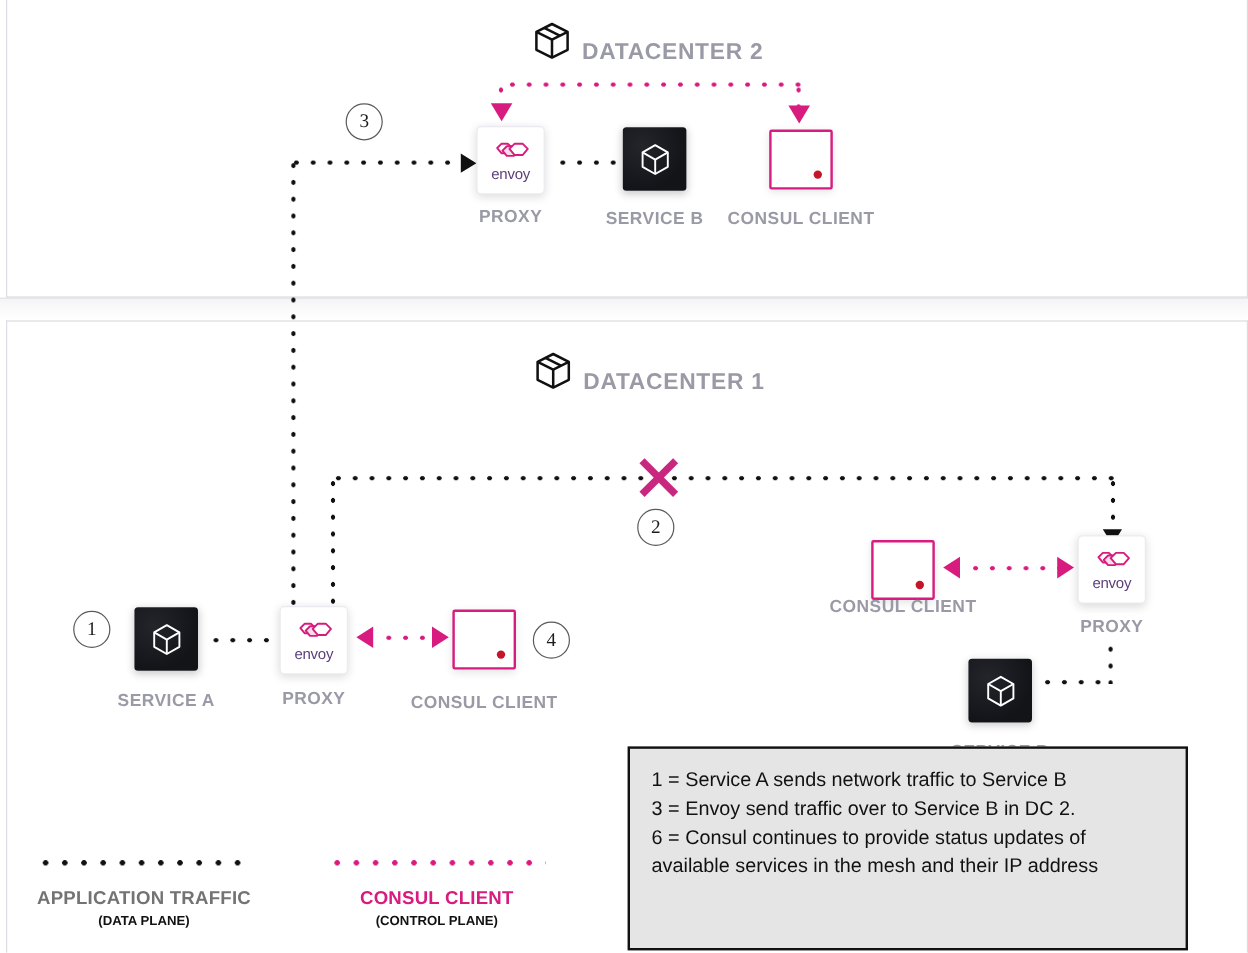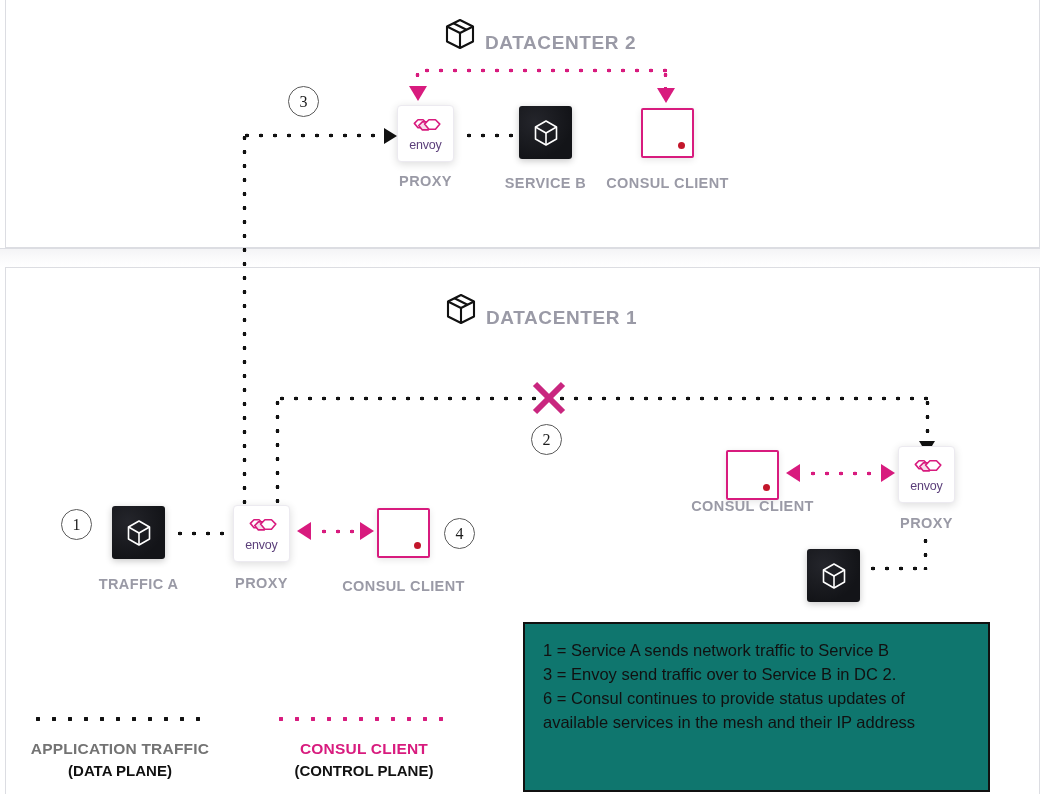--- a/index.html
+++ b/index.html
@@ -64,25 +64,25 @@
   .xmark{position:absolute;width:40px;height:40px;}
 
   
   .key{position:absolute;text-align:center;}
   .key-dots{height:6px;margin-bottom:18px;
         background-image:radial-gradient(circle,#111 2.1px,transparent 2.4px);
         background-size:16px 6px;background-repeat:repeat-x;}
   .key-dots.pink{background-image:radial-gradient(circle,#d81b7e 2.1px,transparent 2.4px);}
   .key-t1{font-size:15.5px;font-weight:bold;letter-spacing:.2px;color:#737373;}
   .key-t1.pink{color:#d81b7e;}
-  .key-t2{font-size:15px;font-weight:bold;color:#111;margin-top:4px;}
+  .key-t2{font-size:11px;font-weight:bold;color:#111;margin-top:4px;}
 
   
   #legend-box{position:absolute;left:523px;top:622px;width:467px;height:170px;
-        background:#0f766e;border:2px solid #111;box-sizing:border-box;padding:14px 18px;}
+        background:#e5e5e5;border:2px solid #111;box-sizing:border-box;padding:14px 18px;}
   #legend-box p{margin:0;font-size:16.5px;line-height:24px;color:#111;}
 </style>
 </head>
 <body>
 
 <div class="panel" id="panel-dc2"></div>
 <div id="panel-dc2-inner"></div>
 <div class="gap-shade"></div>
 
 <div class="dc-header" style="left:445px;top:18px;">
@@ -179,21 +179,21 @@
 </div>
 
 <div class="node" style="left:112px;top:506px;">
   <div class="svc-box">
     <svg width="26" height="28" viewBox="0 0 26 28">
       <path d="M13 2 L23.5 8 L23.5 20 L13 26 L2.5 20 L2.5 8 Z" fill="none" stroke="#fff" stroke-width="1.6" stroke-linejoin="round"></path>
       <path d="M2.5 8 L13 14 L23.5 8" fill="none" stroke="#fff" stroke-width="1.6" stroke-linejoin="round"></path>
       <path d="M13 14 L13 26" fill="none" stroke="#fff" stroke-width="1.6"></path>
     </svg>
   </div>
-  <div class="node-label" style="top:70px;">TRAFFIC A</div>
+  <div class="node-label" style="top:70px;">SERVICE A</div>
 </div>
 
 <div class="dot-h" style="left:173px;top:531px;width:58px;"></div>
 
 <div class="node" style="left:233px;top:505px;">
   <div class="proxy-box">
     <svg width="32" height="22" viewBox="0 0 44 30">
       <path d="M6 10 L11 5 L18 5 L23 10 L18 16 L11 16 Z" fill="none" stroke="#d81b7e" stroke-width="2.2" stroke-linejoin="round"></path>
       <path d="M12 13 L17 8 L25 8 L30 13 L25 19 L17 19 Z" fill="#f7dcea" stroke="#d81b7e" stroke-width="2.2" stroke-linejoin="round"></path>
       <path d="M20 11 L26 5 L35 5 L41 11 L35 18 L26 18 Z" fill="#fff" stroke="#d81b7e" stroke-width="2.2" stroke-linejoin="round"></path>

